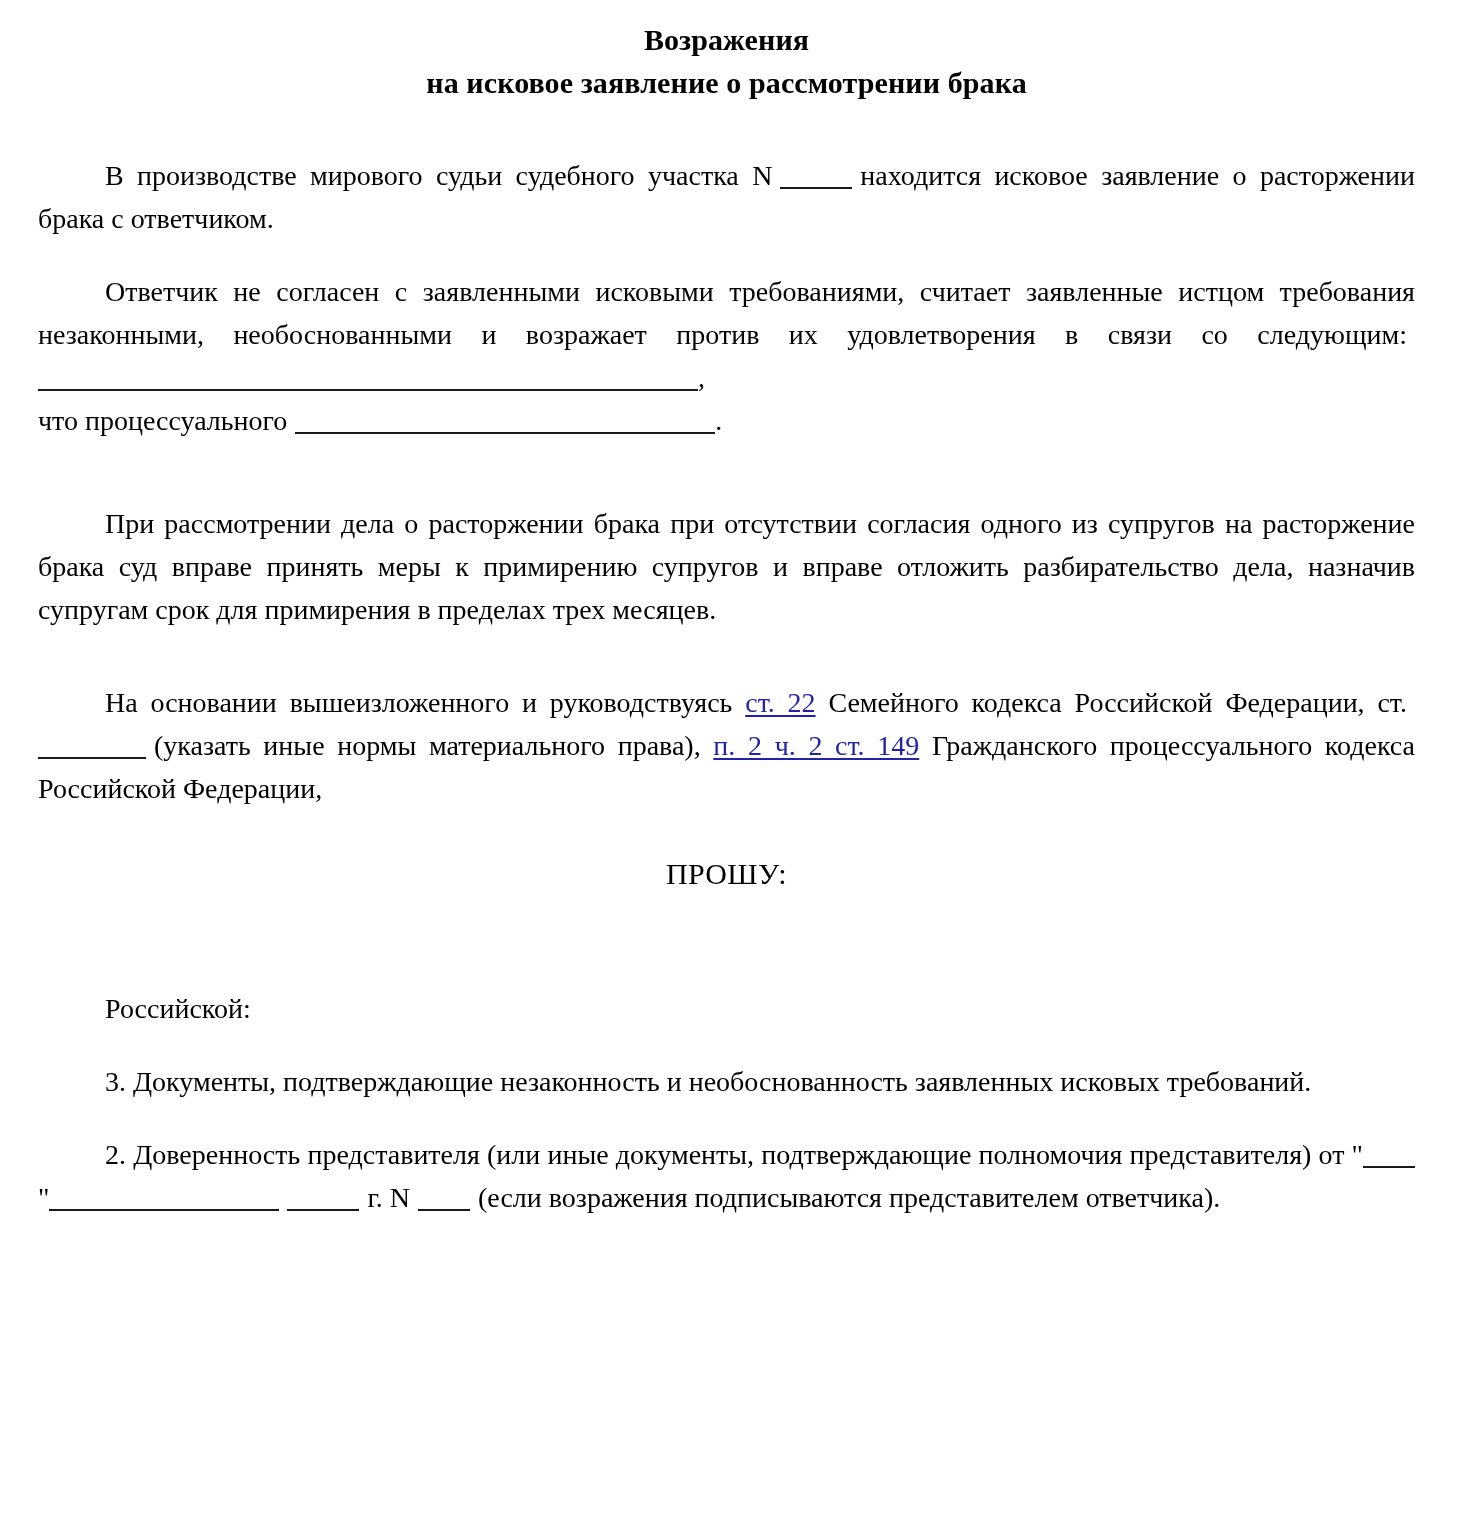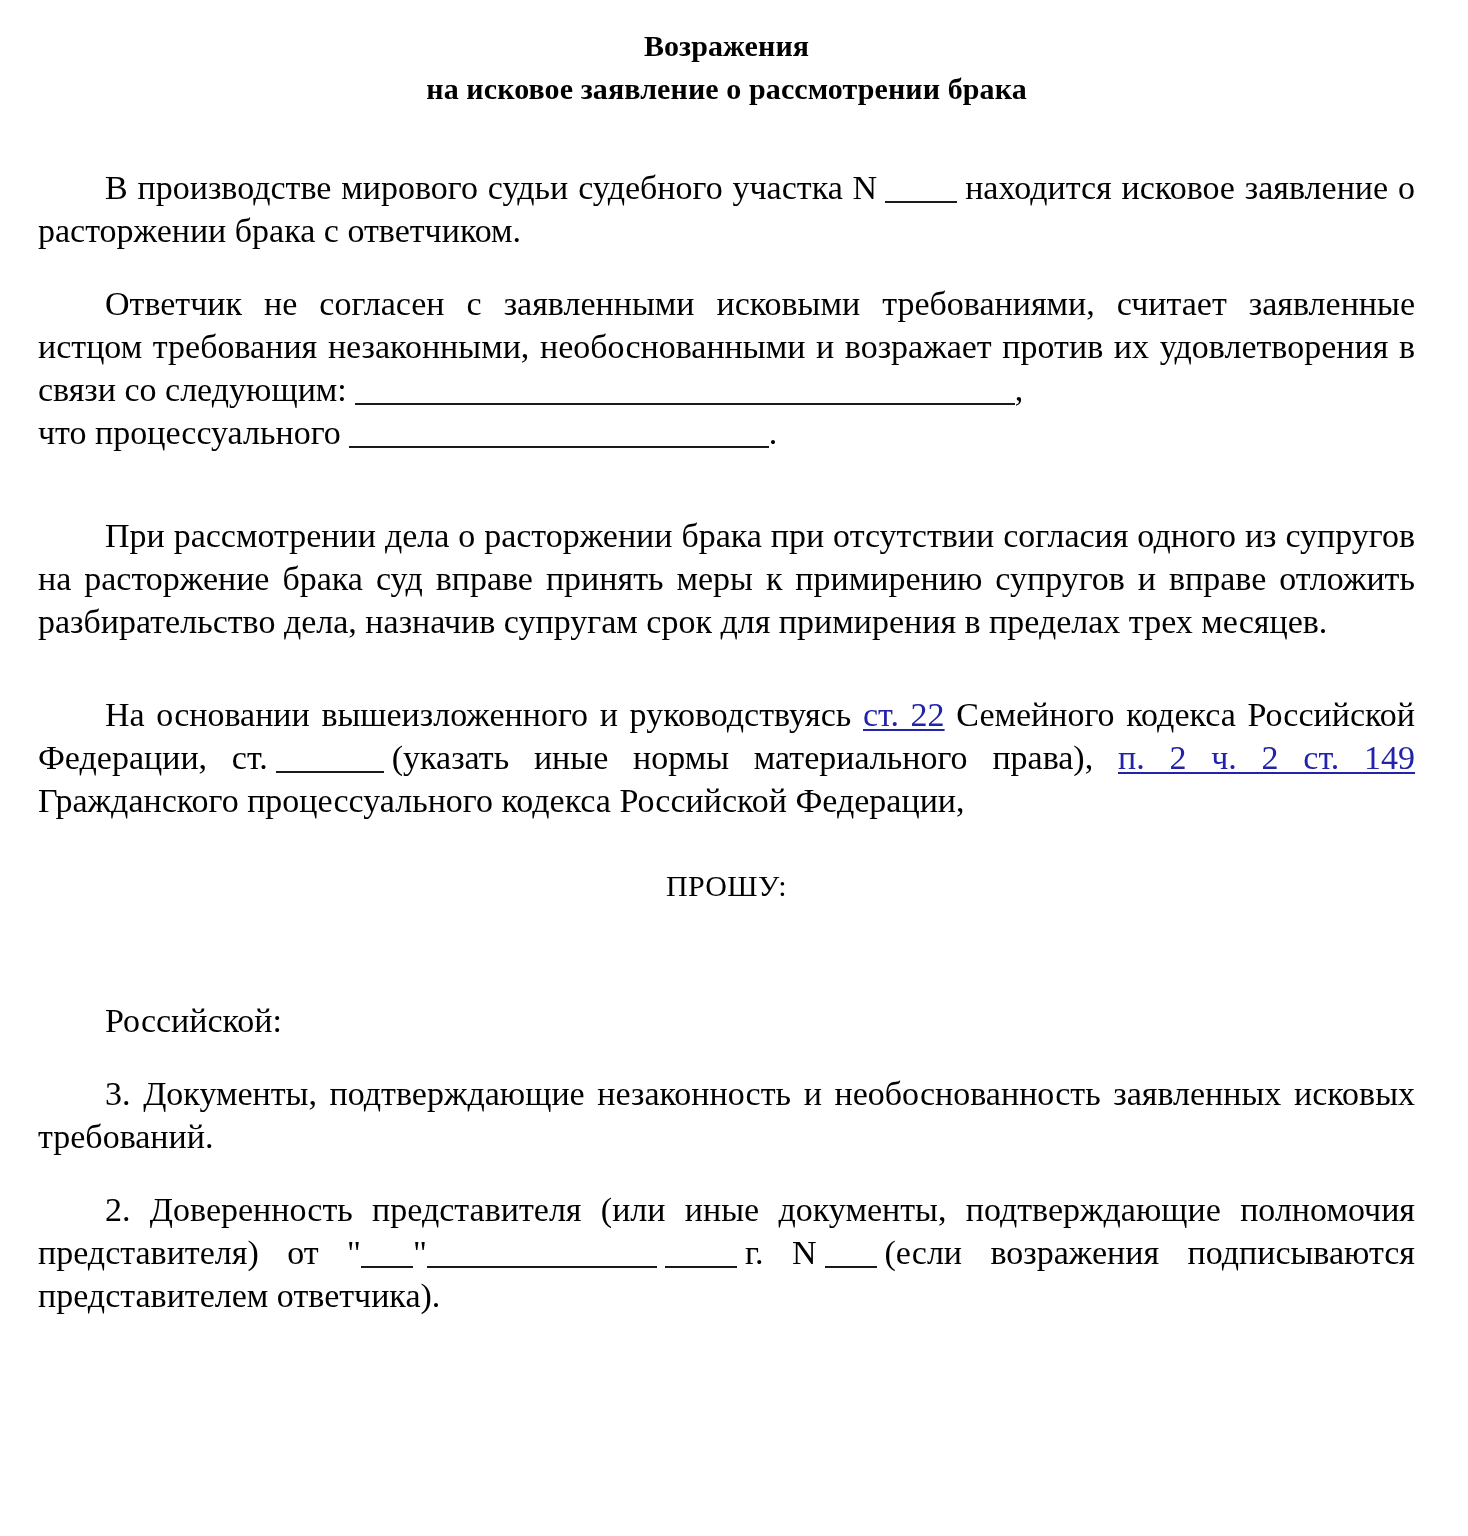--- a/index.html
+++ b/index.html
@@ -20,30 +20,30 @@
     width: 1468px;
     height: 1536px;
     box-sizing: border-box;
     padding: 18px 53px 0 38px;
     background: #ffffff;
   }
   .doc-title {
     text-align: center;
     font-size: 30px;
     line-height: 43px;
-    margin: 6px;
+    margin: 0;
     letter-spacing: 0.1px;
   }
   .doc-title .line1 { display: block; }
   .doc-title .line2 { display: block; }
 
   .para {
     text-align: justify;
     text-justify: inter-word;
-    font-size: 34px;
+    font-size: 28px;
     line-height: 43px;
     margin: 0;
     text-indent: 67px;
     hyphens: none;
   }
   .para.no-indent { text-indent: 0; }
   .gap-lg { height: 50px; }
   .gap-md { height: 30px; }
 
   .center-head {

